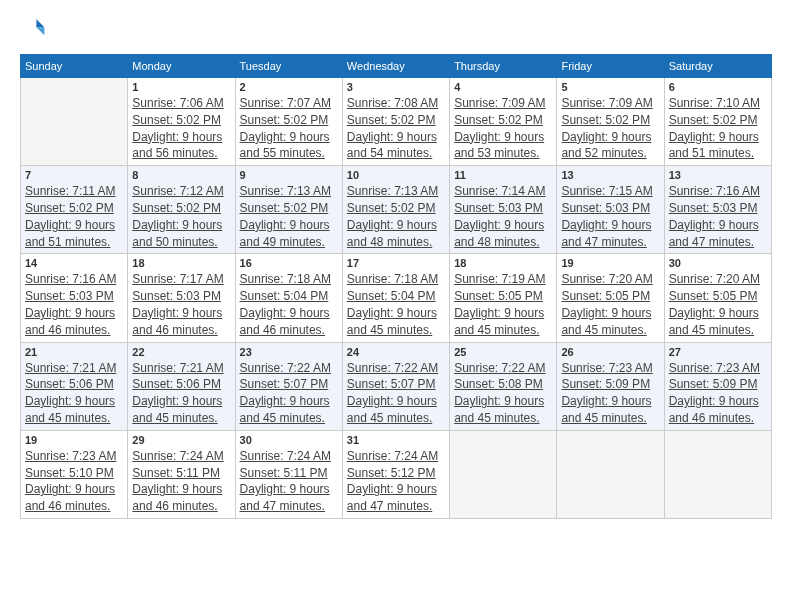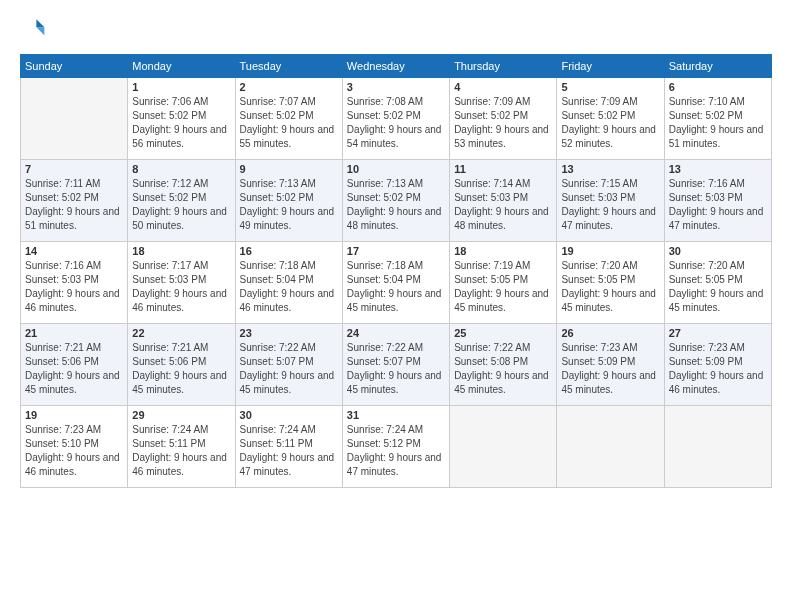--- a/index.html
+++ b/index.html
@@ -78,22 +78,23 @@
       background: #f5f5f5;
     }
     .day-num {
       font-weight: bold;
       font-size: 11px;
       margin-bottom: 2px;
       color: #333;
     }
     .day-info {
       color: #444;
-      font-size: 10px;
+      font-size: 12px;
       line-height: 1.4;
+      text-decoration: underline;
     }
     .row-shaded td {
       background: #f0f4fa;
     }
   </style>
 </head>
 <body>
 
 <div class="page">
   <div class="header">

